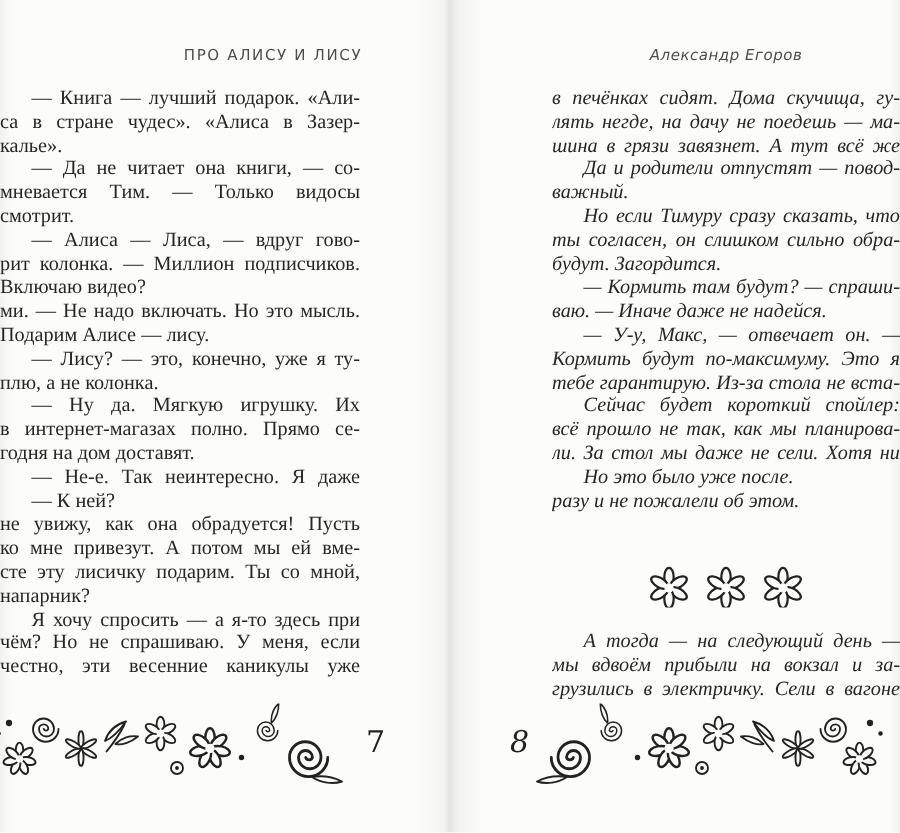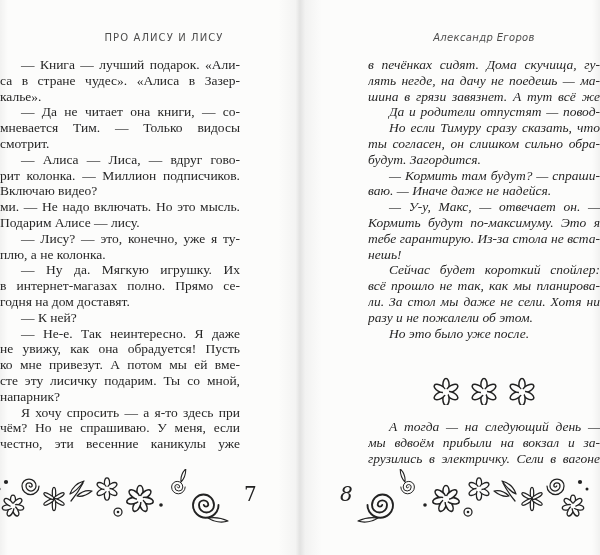--- a/index.html
+++ b/index.html
@@ -13,21 +13,21 @@
   .page{position:absolute;top:0;bottom:0;}
   .page-left{left:0;width:300px;}
   .page-right{left:300px;width:300px;font-style:italic;}
 
   .running-head{
     position:absolute;top:32px;
     font-family:"DejaVu Sans","Liberation Sans",sans-serif;
     font-size:10px;color:var(--header,#4d4d4d);
     text-align:center;white-space:nowrap;
   }
-  .page-left .running-head{left:0;width:240px;letter-spacing:1.1px;padding-left:44px;}
+  .page-left .running-head{left:18px;width:240px;letter-spacing:1.1px;padding-left:44px;}
   .page-right .running-head{left:68px;width:232px;letter-spacing:0.35px;}
 
   .textcol{position:absolute;font-size:13.5px;line-height:15.8px;}
   #left-body{left:0;top:57px;width:240px;}
   #right-body-1{left:68px;top:57px;width:232px;}
   #right-body-2{left:68px;top:419px;width:232px;}
 
   .line{height:15.8px;overflow:hidden;white-space:normal;}
   .line.just{text-align:justify;text-align-last:justify;text-justify:inter-word;}
   .line.indent{text-indent:21px;}
@@ -81,22 +81,22 @@
         <div class="line indent just">— Алиса — Лиса, — вдруг гово-</div>
         <div class="line just">рит колонка. — Миллион подписчиков.</div>
         <div class="line">Включаю видео?</div>
         <div class="line just">ми. — Не надо включать. Но это мысль.</div>
         <div class="line">Подарим Алисе — лису.</div>
         <div class="line indent just">— Лису? — это, конечно, уже я ту-</div>
         <div class="line">плю, а не колонка.</div>
         <div class="line indent just">— Ну да. Мягкую игрушку. Их</div>
         <div class="line just">в интернет-магазах полно. Прямо се-</div>
         <div class="line">годня на дом доставят.</div>
+        <div class="line indent just">— Не-е. Так неинтересно. Я даже</div>
         <div class="line indent">— К ней?</div>
-        <div class="line indent just">— Не-е. Так неинтересно. Я даже</div>
         <div class="line just">не увижу, как она обрадуется! Пусть</div>
         <div class="line just">ко мне привезут. А потом мы ей вме-</div>
         <div class="line just">сте эту лисичку подарим. Ты со мной,</div>
         <div class="line">напарник?</div>
         <div class="line indent just">Я хочу спросить — а я-то здесь при</div>
         <div class="line just">чём? Но не спрашиваю. У меня, если</div>
         <div class="line just">честно, эти весенние каникулы уже</div>
       </div>
 
     <svg class="ornament" viewBox="0 0 240 62" width="240" height="62" aria-hidden="true">
@@ -172,34 +172,34 @@
   </section>
 
   <section class="page page-right">
     <div class="running-head">Александр Егоров</div>
 
     <div class="textcol" id="right-body-1">
         <div class="line just">в печёнках сидят. Дома скучища, гу-</div>
         <div class="line just">лять негде, на дачу не поедешь — ма-</div>
         <div class="line just">шина в грязи завязнет. А тут всё же</div>
         <div class="line indent just">Да и родители отпустят — повод-то</div>
+        <div class="line">важный.</div>
         <div class="line indent just">Но если Тимуру сразу сказать, что</div>
         <div class="line just">ты согласен, он слишком сильно обра-</div>
         <div class="line">будут. Загордится.</div>
         <div class="line indent just">— Кормить там будут? — спраши-</div>
         <div class="line">ваю. — Иначе даже не надейся.</div>
         <div class="line indent just">— У-у, Макс, — отвечает он. —</div>
         <div class="line just">Кормить будут по-максимуму. Это я</div>
         <div class="line just">тебе гарантирую. Из-за стола не вста-</div>
-        <div class="line">нешь!</div>
         <div class="line indent just">Сейчас будет короткий спойлер:</div>
         <div class="line just">всё прошло не так, как мы планирова-</div>
         <div class="line just">ли. За стол мы даже не сели. Хотя ни</div>
+        <div class="line indent">Но это было уже после.</div>
         <div class="line">разу и не пожалели об этом.</div>
-        <div class="line indent">Но это было уже после.</div>
       </div>
 
     <div class="separator">
       <svg viewBox="0 0 104 28" width="104" height="28" aria-hidden="true">
         <use href="#daisy" transform="translate(14,15) scale(1.2)"></use>
         <use href="#daisy" transform="translate(52,15) scale(1.2)"></use>
         <use href="#daisy" transform="translate(90,15) scale(1.2)"></use>
       </svg>
     </div>
 

